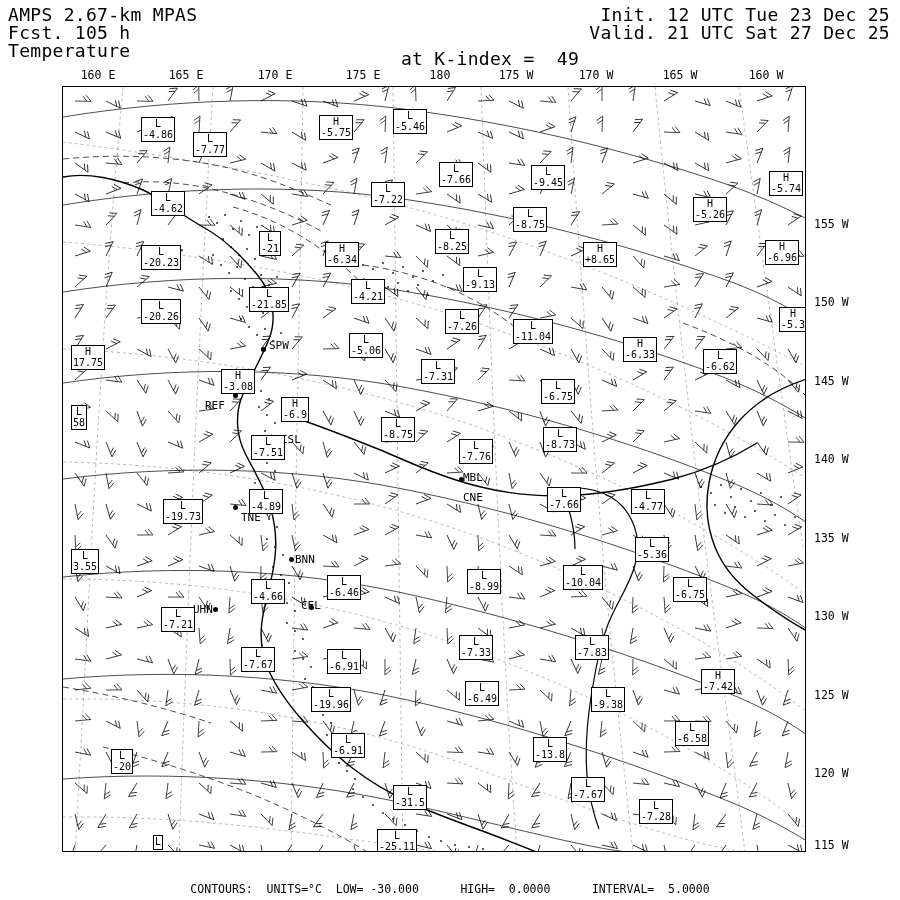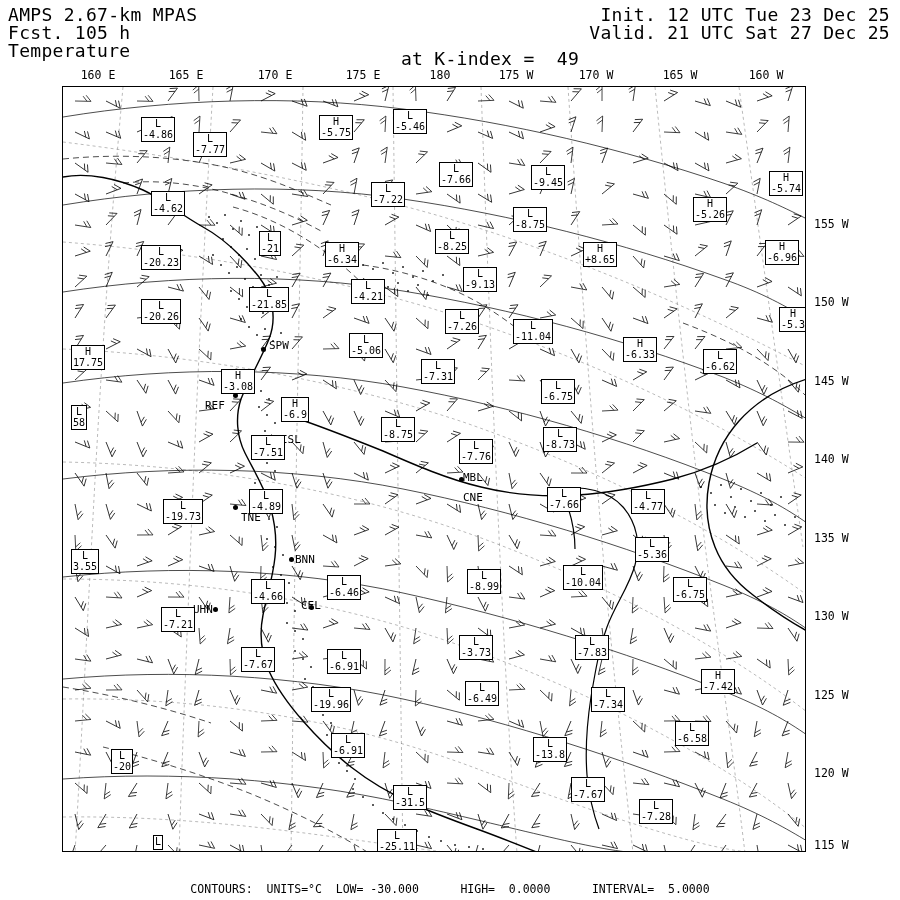--- a/index.html
+++ b/index.html
@@ -965,25 +965,25 @@
       <div class="vbox" style="left: 8px; top: 462px;"><span class="lbl">L</span><span class="val">3.55</span></div>
       <div class="vbox" style="left: 572px; top: 450px;"><span class="lbl">L</span><span class="val">-5.36</span></div>
       <div class="vbox" style="left: 500px; top: 478px;"><span class="lbl">L</span><span class="val">-10.04</span></div>
       <div class="vbox" style="left: 404px; top: 482px;"><span class="lbl">L</span><span class="val">-8.99</span></div>
       <div class="vbox" style="left: 264px; top: 488px;"><span class="lbl">L</span><span class="val">-6.46</span></div>
       <div class="vbox" style="left: 610px; top: 490px;"><span class="lbl">L</span><span class="val">-6.75</span></div>
       <div class="vbox" style="left: 188px; top: 492px;"><span class="lbl">L</span><span class="val">-4.66</span></div>
       <div class="vbox" style="left: 98px; top: 520px;"><span class="lbl">L</span><span class="val">-7.21</span></div>
       <div class="vbox" style="left: 178px; top: 560px;"><span class="lbl">L</span><span class="val">-7.67</span></div>
       <div class="vbox" style="left: 264px; top: 562px;"><span class="lbl">L</span><span class="val">-6.91</span></div>
-      <div class="vbox" style="left: 396px; top: 548px;"><span class="lbl">L</span><span class="val">-3.73</span></div>
+      <div class="vbox" style="left: 396px; top: 548px;"><span class="lbl">L</span><span class="val">-7.33</span></div>
       <div class="vbox" style="left: 512px; top: 548px;"><span class="lbl">L</span><span class="val">-7.83</span></div>
       <div class="vbox" style="left: 638px; top: 582px;"><span class="lbl">H</span><span class="val">-7.42</span></div>
       <div class="vbox" style="left: 402px; top: 594px;"><span class="lbl">L</span><span class="val">-6.49</span></div>
-      <div class="vbox" style="left: 528px; top: 600px;"><span class="lbl">L</span><span class="val">-7.34</span></div>
+      <div class="vbox" style="left: 528px; top: 600px;"><span class="lbl">L</span><span class="val">-9.38</span></div>
       <div class="vbox" style="left: 248px; top: 600px;"><span class="lbl">L</span><span class="val">-19.96</span></div>
       <div class="vbox" style="left: 612px; top: 634px;"><span class="lbl">L</span><span class="val">-6.58</span></div>
       <div class="vbox" style="left: 470px; top: 650px;"><span class="lbl">L</span><span class="val">-13.8</span></div>
       <div class="vbox" style="left: 268px; top: 646px;"><span class="lbl">L</span><span class="val">-6.91</span></div>
       <div class="vbox" style="left: 48px; top: 662px;"><span class="lbl">L</span><span class="val">-20</span></div>
       <div class="vbox" style="left: 508px; top: 690px;"><span class="lbl">L</span><span class="val">-7.67</span></div>
       <div class="vbox" style="left: 576px; top: 712px;"><span class="lbl">L</span><span class="val">-7.28</span></div>
       <div class="vbox" style="left: 330px; top: 698px;"><span class="lbl">L</span><span class="val">-31.5</span></div>
       <div class="vbox" style="left: 314px; top: 742px;"><span class="lbl">L</span><span class="val">-25.11</span></div>
       <div class="vbox" style="left: 90px; top: 748px;"><span class="lbl">L</span><span class="val"></span></div>

